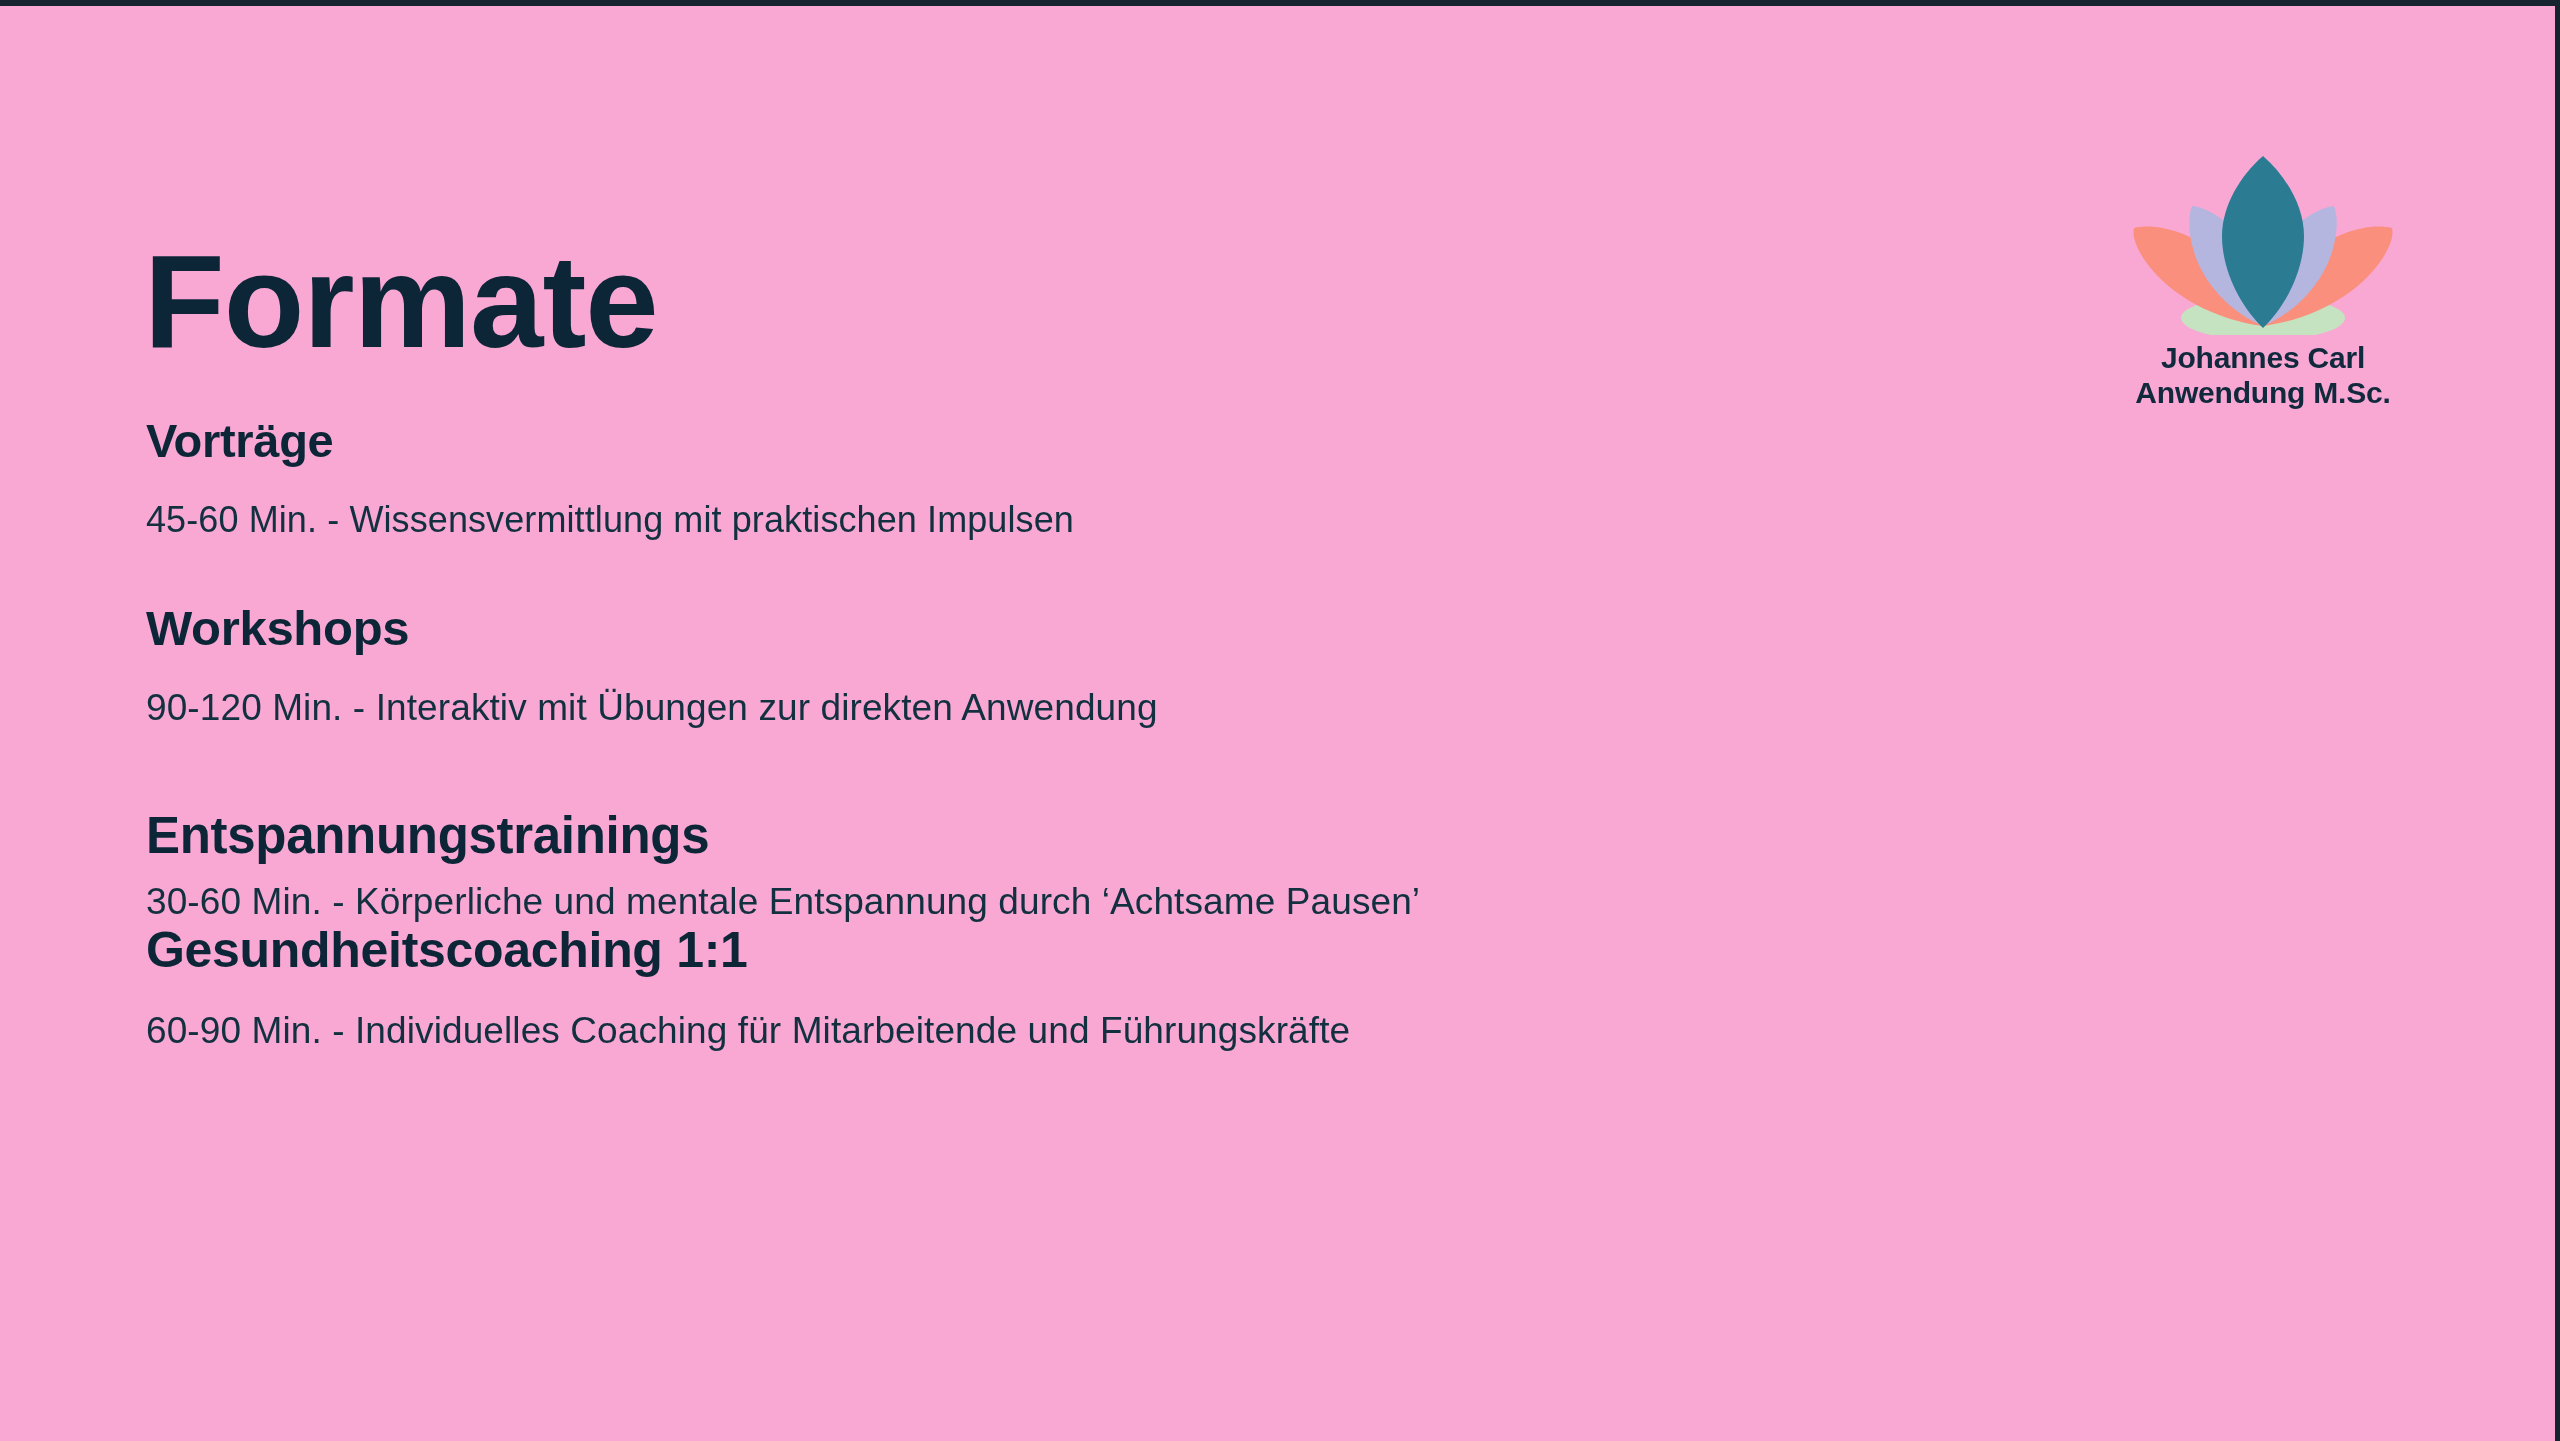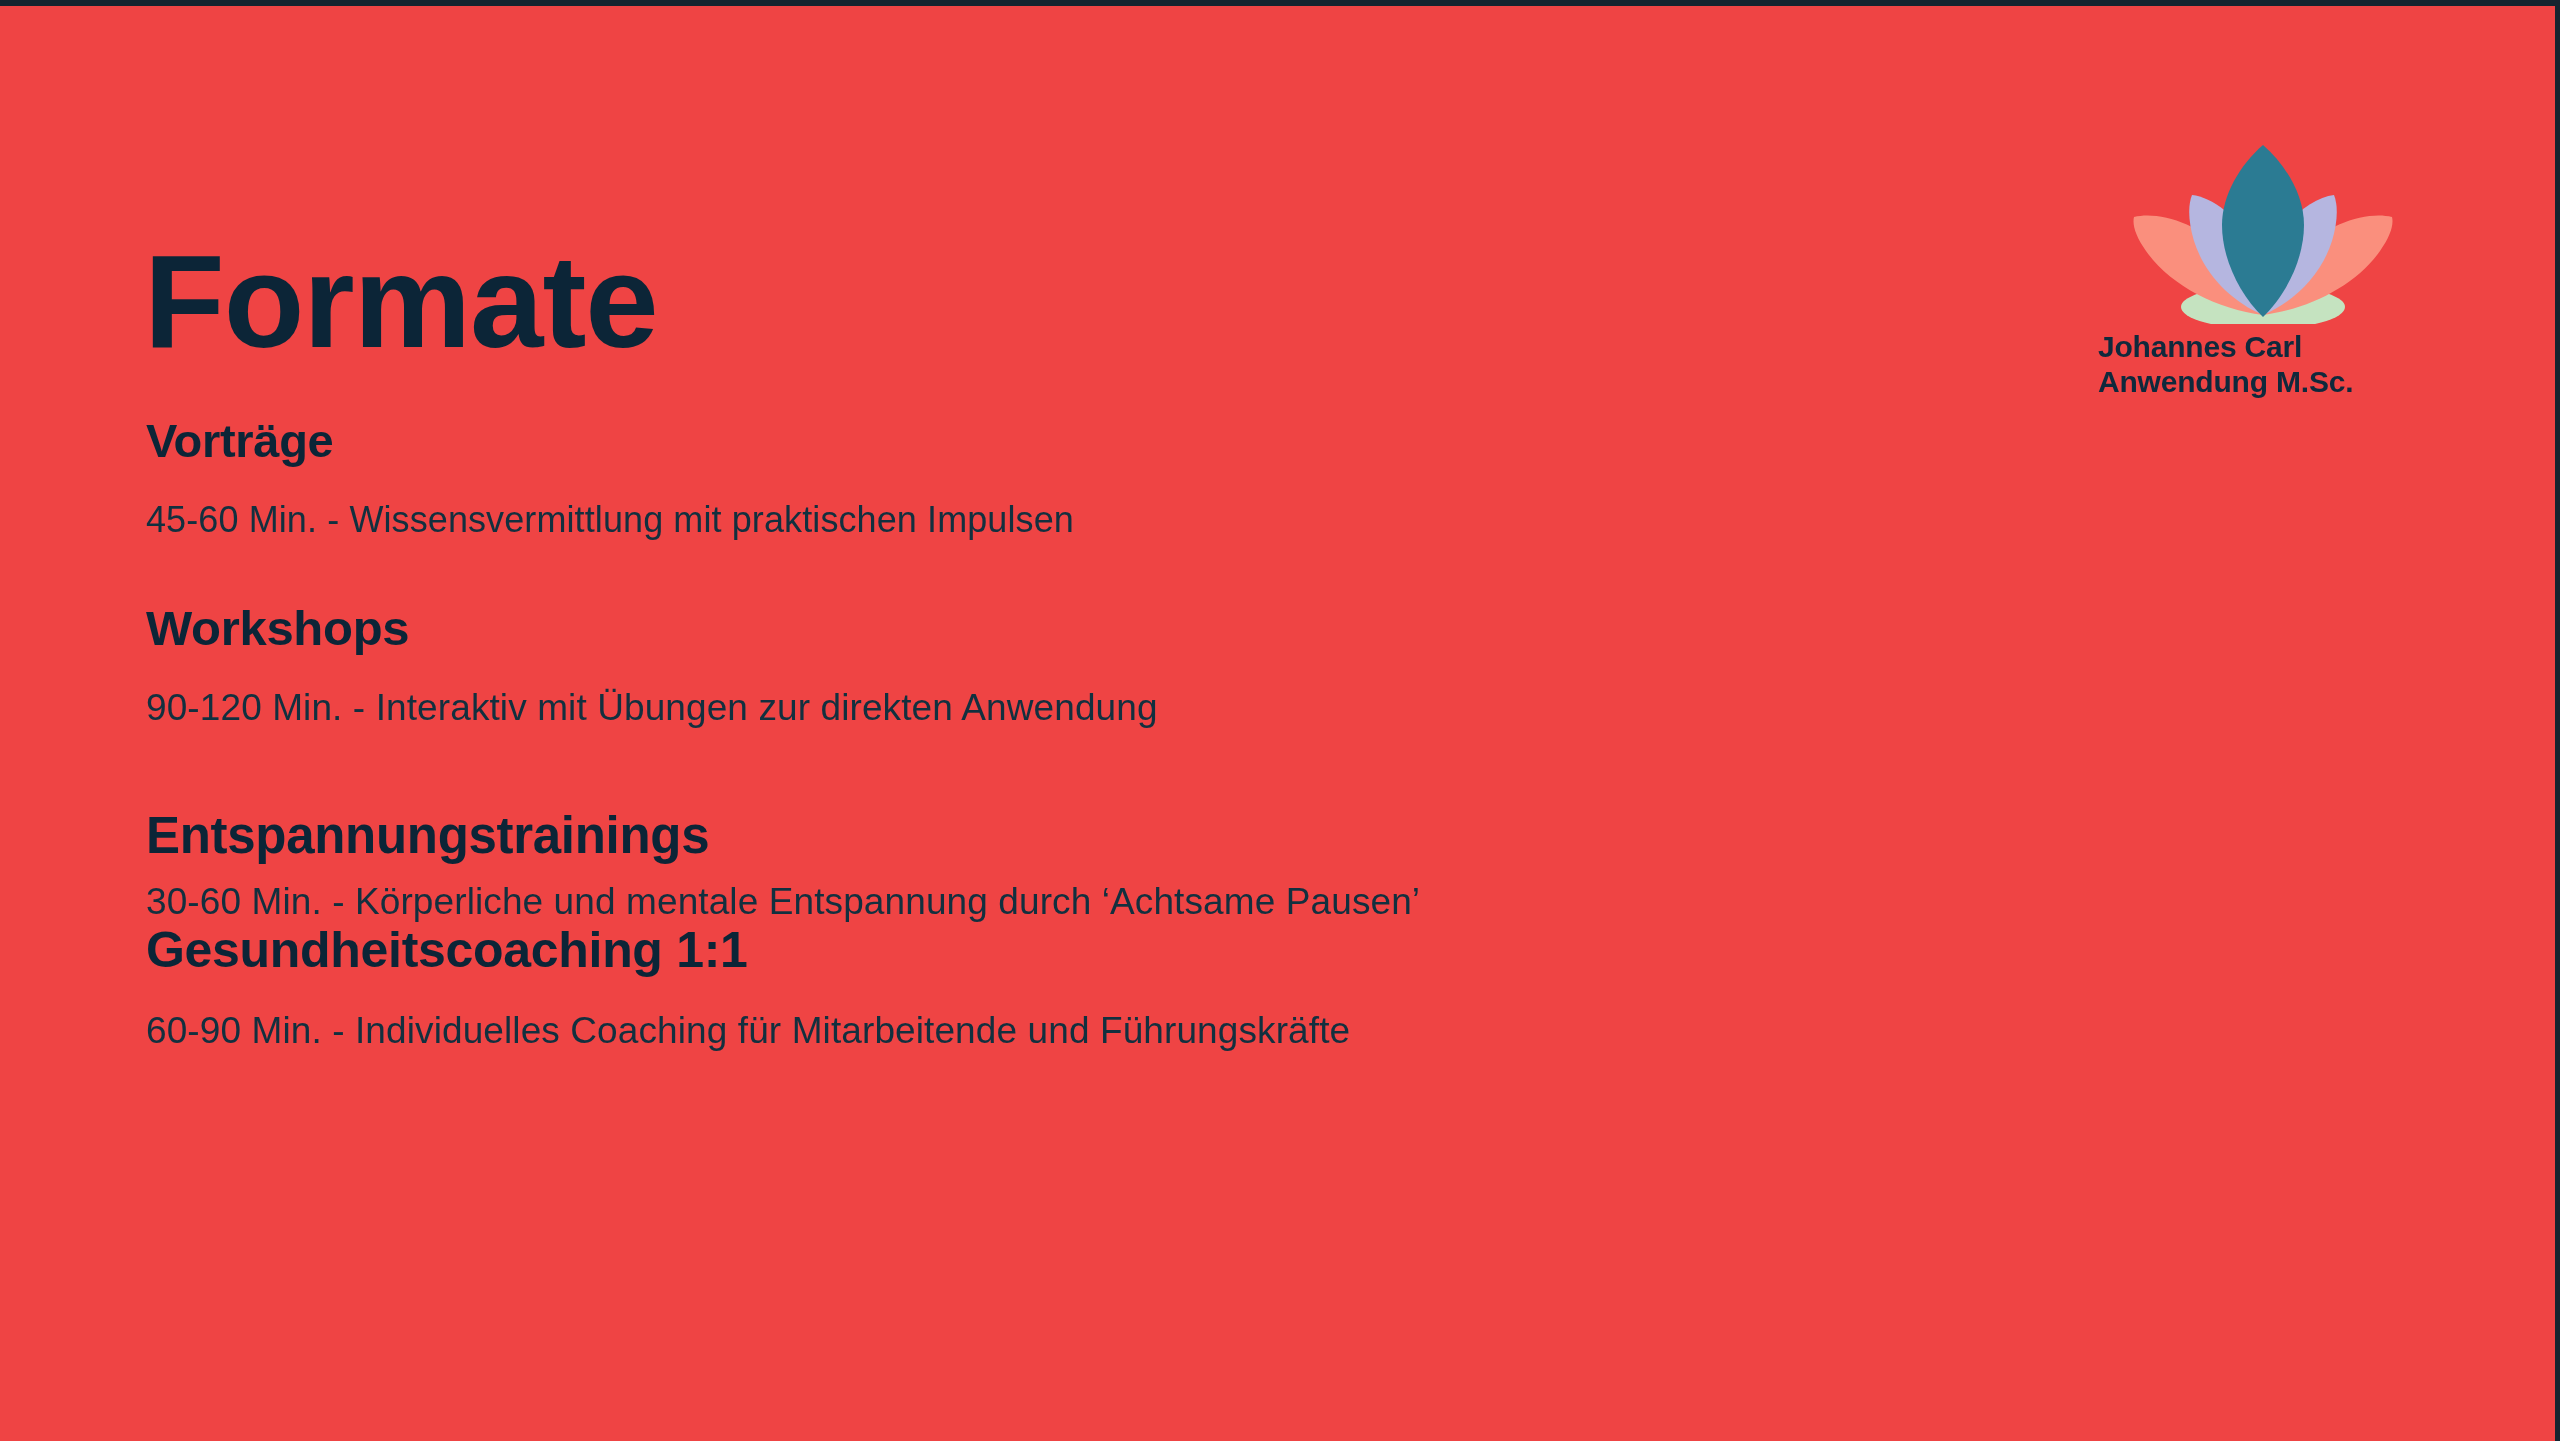--- a/index.html
+++ b/index.html
@@ -11,21 +11,21 @@
     width: 2560px;
     height: 1441px;
     overflow: hidden;
     font-family: "Liberation Sans", sans-serif;
   }
 
   #slide {
     position: relative;
     width: 2560px;
     height: 1441px;
-    background: #ef4444;
+    background: #f9a8d4;
     box-sizing: border-box;
     border-top: 6px solid #16242f;
     border-right: 5px solid #16242f;
     overflow: hidden;
   }
 
   
   #slide-title {
     position: absolute;
     left: 144px;
@@ -73,22 +73,23 @@
   .sec-2 .section-heading { font-size: 51px; }
   .sec-2 .section-desc    { font-size: 37px; margin-top: 18px; }
   .sec-3 { }
   .sec-3 .section-heading { font-size: 50px; }
   .sec-3 .section-desc    { font-size: 37px; margin-top: 33px; }
 
   
   #logo {
     position: absolute;
     left: 2098px;
-    top: 133px;
+    top: 144px;
     width: 330px;
+    text-align: center;
   }
   #logo-mark {
     display: block;
     width: 330px;
     height: 185px;
   }
   .logo-line {
     color: #10293c;
     font-weight: 700;
     font-size: 30px;

